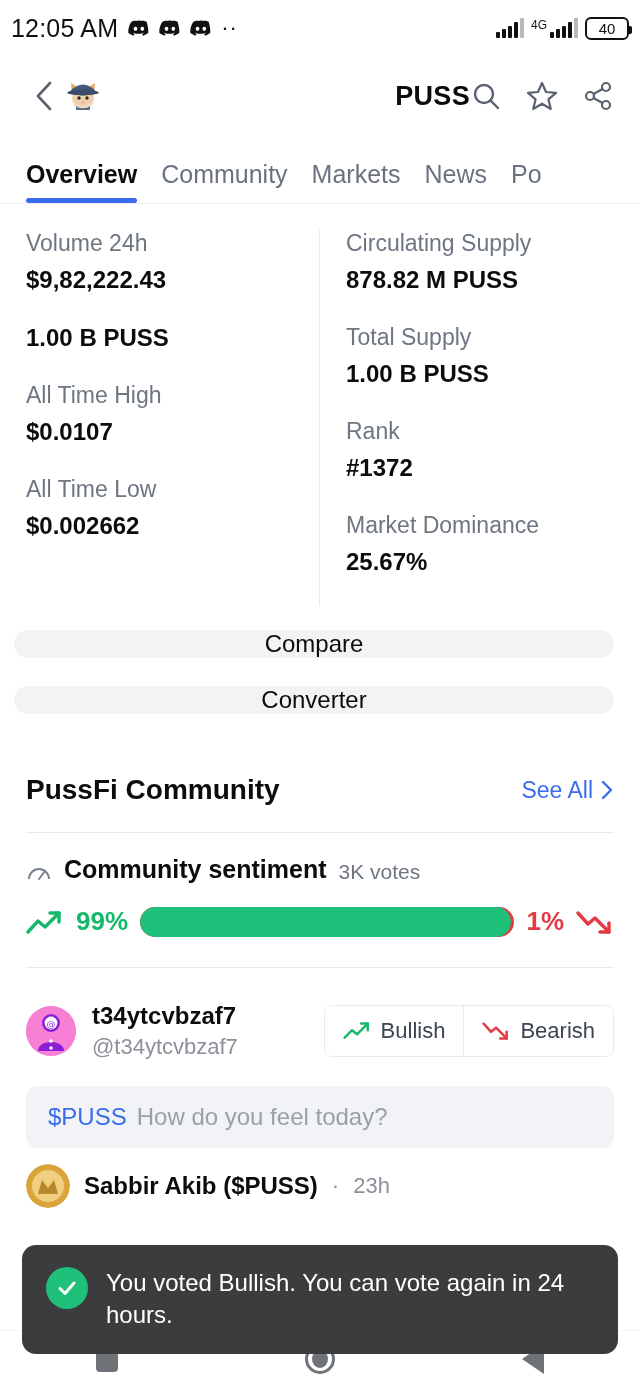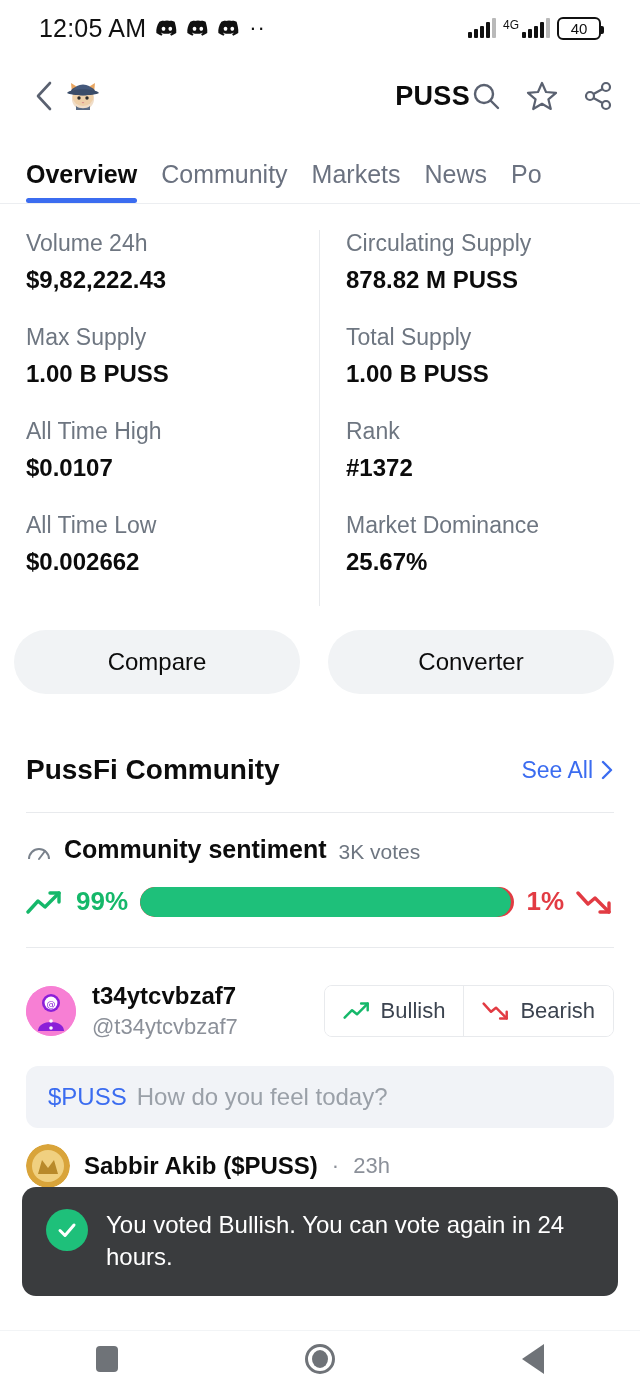--- a/index.html
+++ b/index.html
@@ -7,21 +7,21 @@
     width: 640px; height: 1387px;
     font-family: "Liberation Sans", sans-serif;
     background: #ffffff;
     overflow: hidden;
   }
   body { position: relative; }
 
   
   .statusbar {
     height: 56px; display: flex; align-items: center;
-    justify-content: space-between; padding: 0 39px;
+    justify-content: space-between; padding: 0 11px;
     background: #ffffff;
   }
   .sb-left { display: flex; align-items: center; gap: 10px; }
   .sb-time { font-size: 25px; color: #111; letter-spacing: .2px; }
   .sb-icons { display: flex; align-items: center; gap: 9px; }
   .discord { width: 22px; height: 17px; position: relative; }
   .discord svg { display: block; }
   .dots { color: #111; font-size: 22px; letter-spacing: 1px; line-height: 10px; }
   .sb-right { display: flex; align-items: center; gap: 7px; }
   .bars { display: flex; align-items: flex-end; gap: 2px; height: 20px; }
@@ -78,21 +78,21 @@
   .stats {
     display: flex; padding: 26px 0 6px 0; position: relative;
   }
   .stat-col { width: 50%; padding: 0 26px; }
   .stat-col.left { border-right: 1px solid #e8eaed; }
   .stat-item { margin-bottom: 30px; }
   .stat-label { font-size: 23px; color: #6e7681; margin-bottom: 9px; }
   .stat-value { font-size: 24px; color: #0c0c0c; font-weight: 700; }
 
   
-  .pills { display: flex; gap: 28px; padding: 18px 26px 0 14px; }
+  .pills { display: flex; gap: 28px; padding: 18px 26px 0 14px; flex-direction: column; }
   .pill {
     flex: 1; height: 64px; background: #f1f3f5; border-radius: 32px;
     display: flex; align-items: center; justify-content: center;
     font-size: 24px; color: #0c0c0c; cursor: pointer; border: none;
     font-family: "Liberation Sans", sans-serif;
   }
 
   
   .community-head {
     display: flex; align-items: center; justify-content: space-between;
@@ -159,21 +159,21 @@
   .feed-tab.active { background: #f1f3f7; font-weight: 500; }
 
   
   .post-row { display: flex; align-items: center; gap: 14px; padding: 16px 26px 0 26px; }
   .post-avatar { width: 44px; height: 44px; border-radius: 50%; flex: 0 0 auto; }
   .post-name { font-size: 24px; font-weight: 700; color: #0c0c0c; }
   .post-time { font-size: 22px; color: #8b9099; }
 
   
   .toast {
-    position: absolute; left: 22px; right: 22px; top: 1187px;
+    position: absolute; left: 22px; right: 22px; top: 1245px;
     background: #3a3c3e; border-radius: 14px; display: flex; align-items: flex-start;
     gap: 18px; padding: 22px 24px; z-index: 30;
   }
   .toast-check {
     width: 42px; height: 42px; border-radius: 50%; background: #1ec07a;
     display: flex; align-items: center; justify-content: center; flex: 0 0 auto;
   }
   .toast-text { font-size: 24px; color: #ffffff; line-height: 1.35; }
 
   
@@ -301,21 +301,20 @@
   <div class="tab">Po</div>
 </div>
 
 <div class="stats">
   <div class="stat-col left">
     <div class="stat-item">
       <div class="stat-label">Volume 24h</div>
       <div class="stat-value">$9,82,222.43</div>
     </div>
     <div class="stat-item">
-      <div class="stat-label">Max Supply</div>
       <div class="stat-value">1.00 B PUSS</div>
     </div>
     <div class="stat-item">
       <div class="stat-label">All Time High</div>
       <div class="stat-value">$0.0107</div>
     </div>
     <div class="stat-item">
       <div class="stat-label">All Time Low</div>
       <div class="stat-value">$0.002662</div>
     </div>

